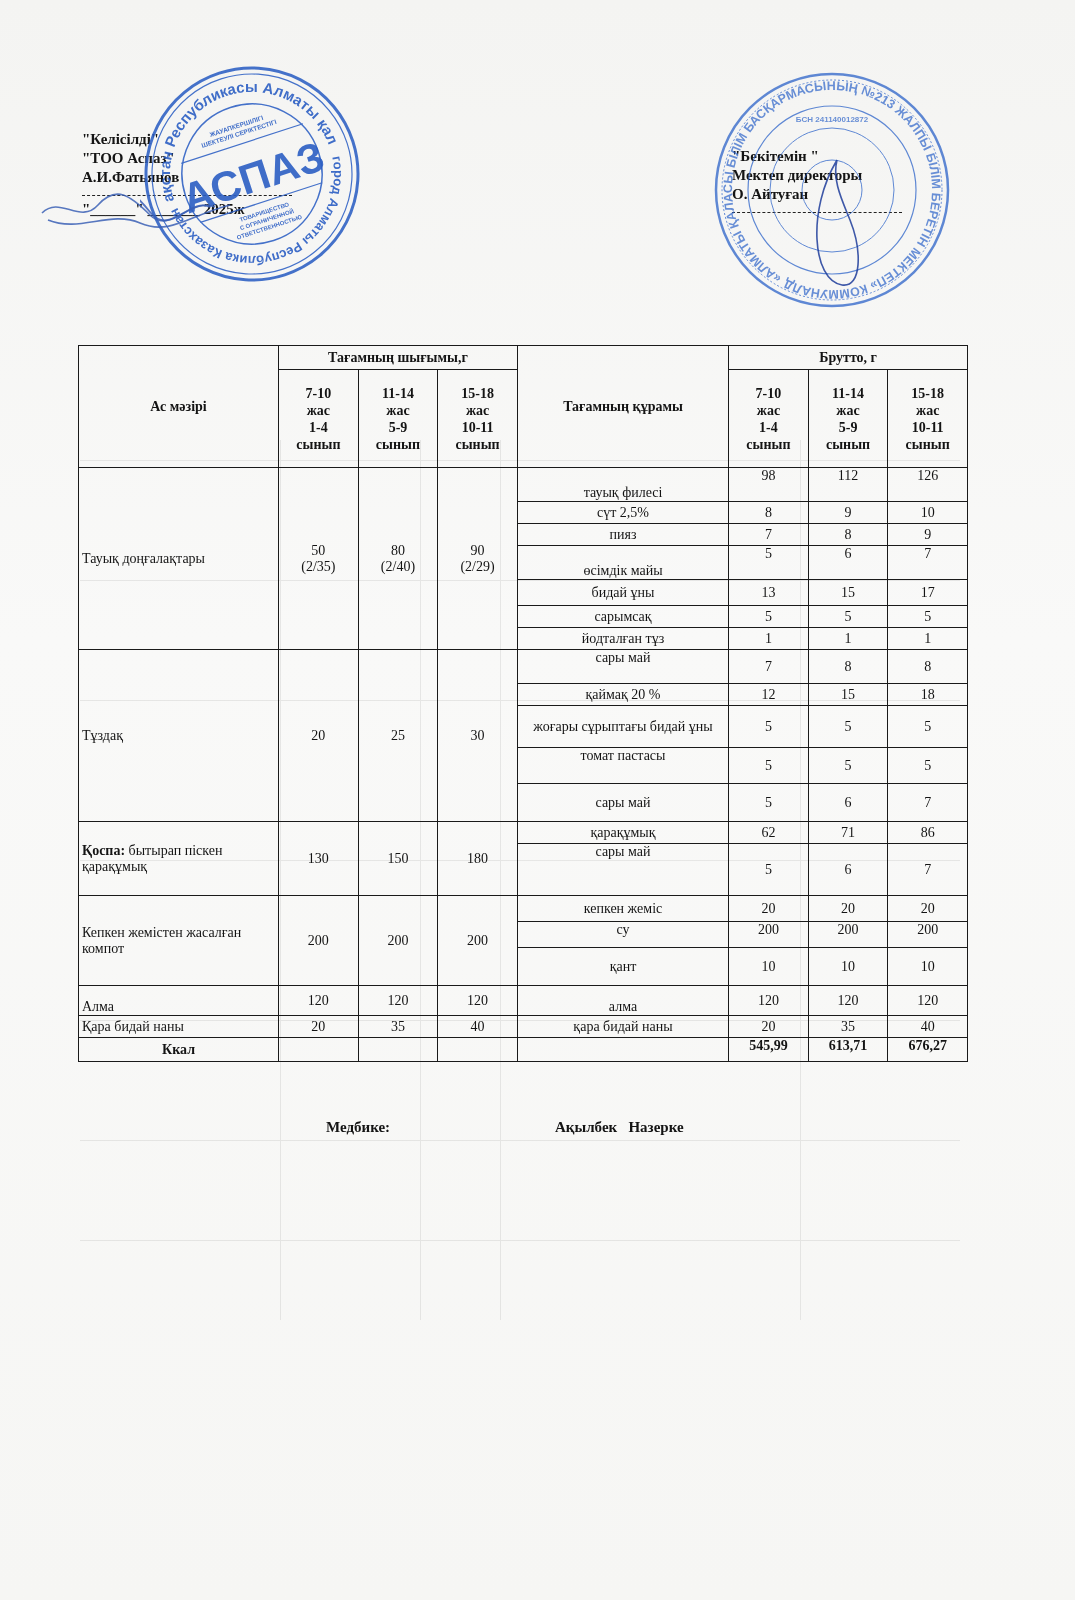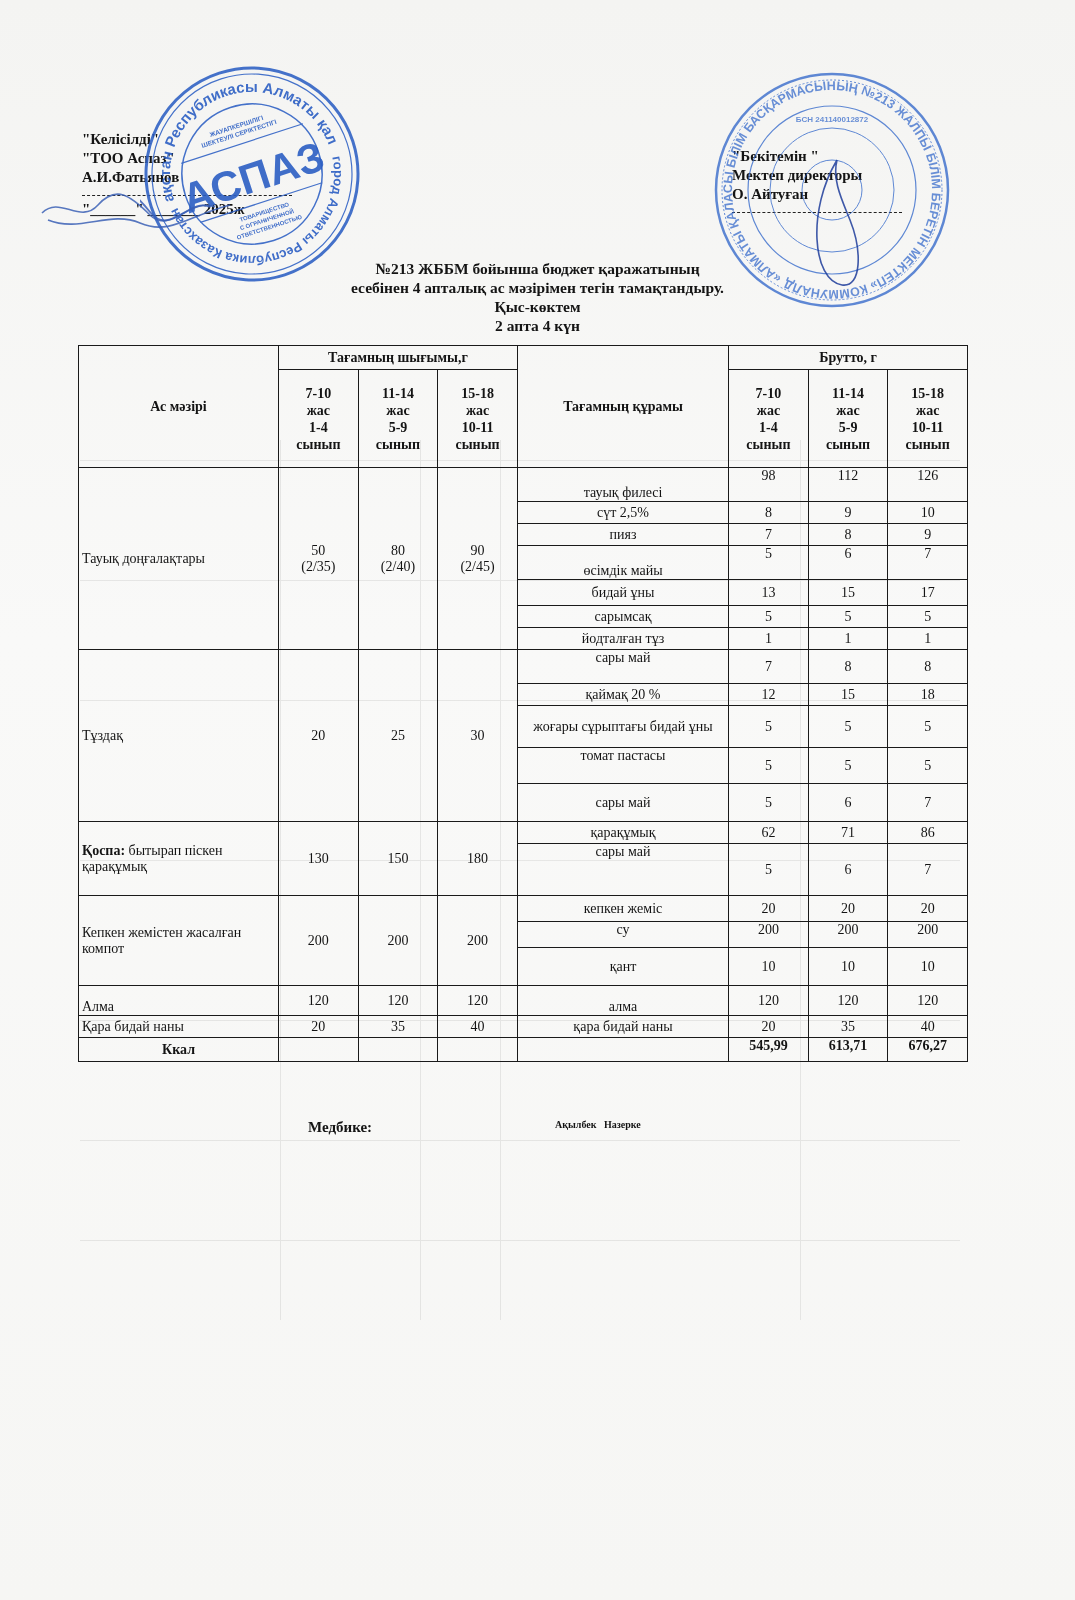--- a/index.html
+++ b/index.html
@@ -99,31 +99,31 @@
     td.ing { text-align: center; }
     td.name { text-align: left; }
     .kcal-label { text-align: center; font-weight: bold; margin-top: 20px; }
     .kcal-val { text-align: center; font-weight: bold; }
     .bottom-align { vertical-align: bottom !important; }
     .top-align { vertical-align: top !important; }
 
     .medbike {
       position: absolute;
       top: 1119px;
-      left: 308px;
+      left: 326px;
       font-weight: bold;
       font-size: 15px;
       z-index: 2;
     }
     .nurse-name {
       position: absolute;
       top: 1119px;
       left: 555px;
       font-weight: bold;
-      font-size: 10px;
+      font-size: 15px;
       z-index: 2;
     }
     
     .ghost {
       position: absolute;
       left: 80px;
       top: 340px;
       width: 900px;
       height: 980px;
       opacity: 0.07;
@@ -208,26 +208,20 @@
       <circle cx="120" cy="120" r="62" stroke-width="1"></circle>
       <circle cx="120" cy="120" r="30" stroke-width="1"></circle>
     </g>
     <g fill="#2c63c9" opacity="0.7" font-family="Liberation Sans, sans-serif" font-weight="bold">
       <text font-size="12.5" transform="rotate(-150 120 120)"><textPath href="#rsRing">«АЛМАТЫ ҚАЛАСЫ БІЛІМ БАСҚАРМАСЫНЫҢ №213 ЖАЛПЫ БІЛІМ БЕРЕТІН МЕКТЕП» КОММУНАЛДЫҚ МЕМЛЕКЕТТІК МЕКЕМЕСІ</textPath></text>
       <text x="120" y="52" font-size="8" text-anchor="middle">БСН 241140012872</text>
     </g>
     <path d="M 125 90 C 95 140, 100 210, 130 215 C 150 218, 150 180, 138 150 C 130 130, 120 110, 125 90" fill="none" stroke="#1d3c9a" stroke-width="1.6" opacity="0.85"></path>
   </svg>
 
-  <div class="title">
-    <div>№213 ЖББМ бойынша бюджет қаражатының</div>
-    <div>есебінен 4 апталық ас мәзірімен тегін тамақтандыру.</div>
-    <div>Қыс-көктем</div>
-    <div>2 апта 4 күн</div>
-  </div>
 
   <table class="menu">
     <colgroup>
       <col class="c-name">
         <col class="c-num">
         <col class="c-num">
         <col class="c-num">
       <col class="c-ing">
         <col class="c-br">
         <col class="c-br">
@@ -248,21 +242,21 @@
         <th><span>11-14</span><br><span>жас</span><br><span>5-9</span><br><span>сынып</span></th>
         <th><span>15-18</span><br><span>жас</span><br><span>10-11</span><br><span>сынып</span></th>
       </tr>
     </thead>
     <tbody>
 
       <tr style="height:34px;">
         <td rowspan="7" class="name">Тауық доңғалақтары</td>
         <td rowspan="7" class="num"><span>50</span><br><span>(2/35)</span></td>
         <td rowspan="7" class="num"><span>80</span><br><span>(2/40)</span></td>
-        <td rowspan="7" class="num"><span>90</span><br><span>(2/45)</span></td>
+        <td rowspan="7" class="num"><span>90</span><br><span>(2/29)</span></td>
         <td class="ing bottom-align">тауық филесі</td>
         <td class="br top-align">98</td>
         <td class="br top-align">112</td>
         <td class="br top-align">126</td>
       </tr>
       <tr style="height:22px;">
         <td class="ing">сүт 2,5%</td>
         <td class="br">8</td>
         <td class="br">9</td>
         <td class="br">10</td>

